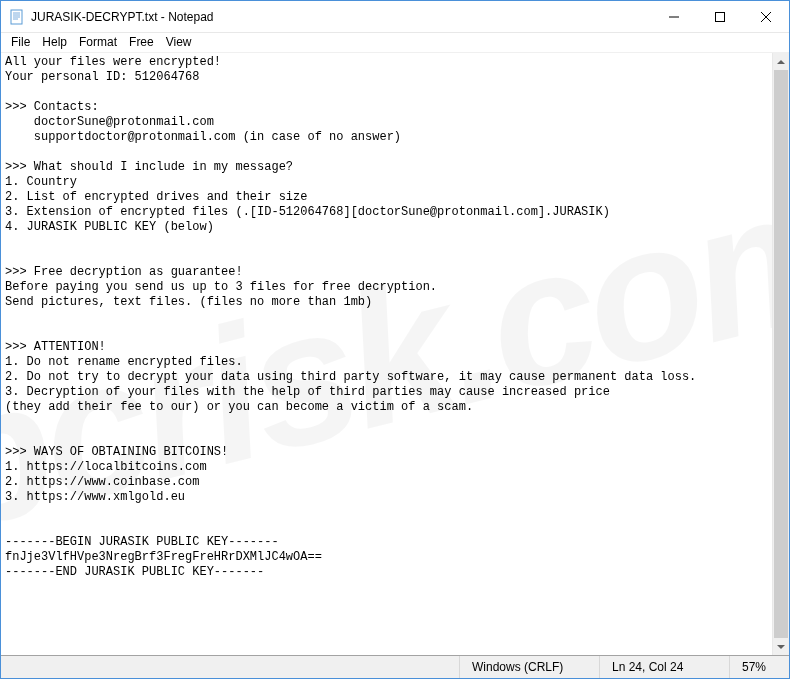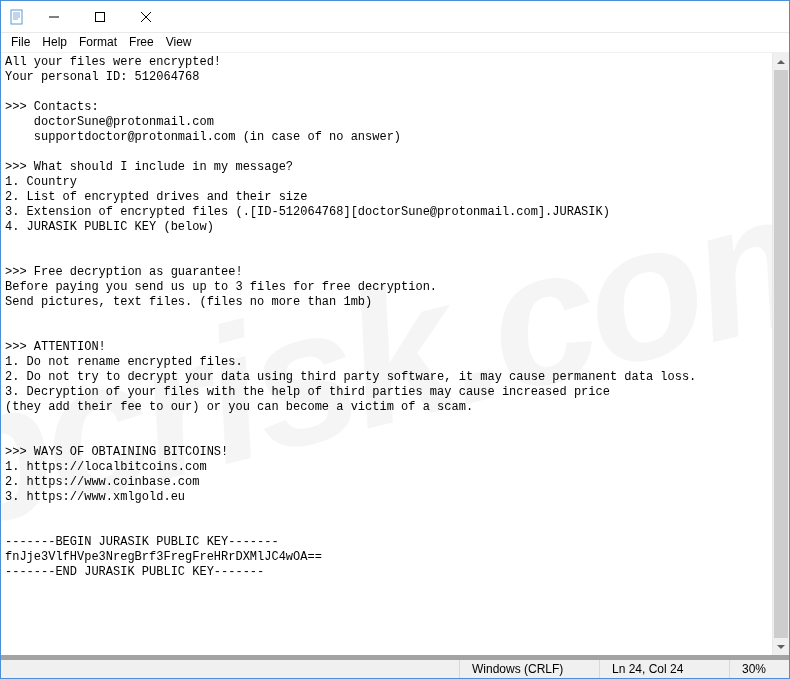--- a/index.html
+++ b/index.html
@@ -77,21 +77,21 @@
       font-family: Consolas, "Courier New", monospace;
       font-size: 12px;
       line-height: 15px;
       white-space: pre;
       padding: 2px 4px;
       color: #000;
     }
     .statusbar {
       height: 23px;
       background: #f0f0f0;
-      border-top: 5px solid #a3a3a3;
+      border-top: 1px solid #a3a3a3;
       display: flex;
       align-items: center;
       font-size: 12px;
       color: #000;
       justify-content: flex-end;
     }
     .status-cell {
       padding: 0 12px;
       border-left: 1px solid #d8d8d8;
       height: 100%;
@@ -158,20 +158,21 @@
   <div class="titlebar">
     <span class="titlebar-icon">
       <svg viewBox="0 0 16 16" width="16" height="16">
         <rect x="2" y="1" width="11" height="14" fill="#fff" stroke="#5b9bd5" stroke-width="1"></rect>
         <line x1="4" y1="4" x2="11" y2="4" stroke="#5b9bd5" stroke-width="0.8"></line>
         <line x1="4" y1="6" x2="11" y2="6" stroke="#5b9bd5" stroke-width="0.8"></line>
         <line x1="4" y1="8" x2="11" y2="8" stroke="#5b9bd5" stroke-width="0.8"></line>
         <line x1="4" y1="10" x2="9" y2="10" stroke="#5b9bd5" stroke-width="0.8"></line>
       </svg>
     </span>
+    <span class="titlebar-title">JURASIK-DECRYPT.txt - Notepad</span>
     <div class="window-controls">
       <div class="win-btn">
         <svg viewBox="0 0 10 10">
             <line x1="0" y1="5" x2="10" y2="5" stroke="#000" stroke-width="1"></line>
           </svg>
       </div>
       <div class="win-btn">
         <svg viewBox="0 0 10 10">
             <rect x="0.5" y="0.5" width="9" height="9" fill="none" stroke="#000" stroke-width="1"></rect>
           </svg>
@@ -245,16 +246,16 @@
         <svg width="8" height="4" viewBox="0 0 8 4">
             <path d="M0 0 L4 4 L8 0 Z" fill="#606060"></path>
           </svg>
       </div>
     </div>
   </div>
 
   <div class="statusbar">
     <div class="status-cell encoding">Windows (CRLF)</div>
     <div class="status-cell pos">Ln 24, Col 24</div>
-    <div class="status-cell zoom">30%</div>
+    <div class="status-cell zoom">57%</div>
   </div>
 
 </div>
 
 </body></html>

